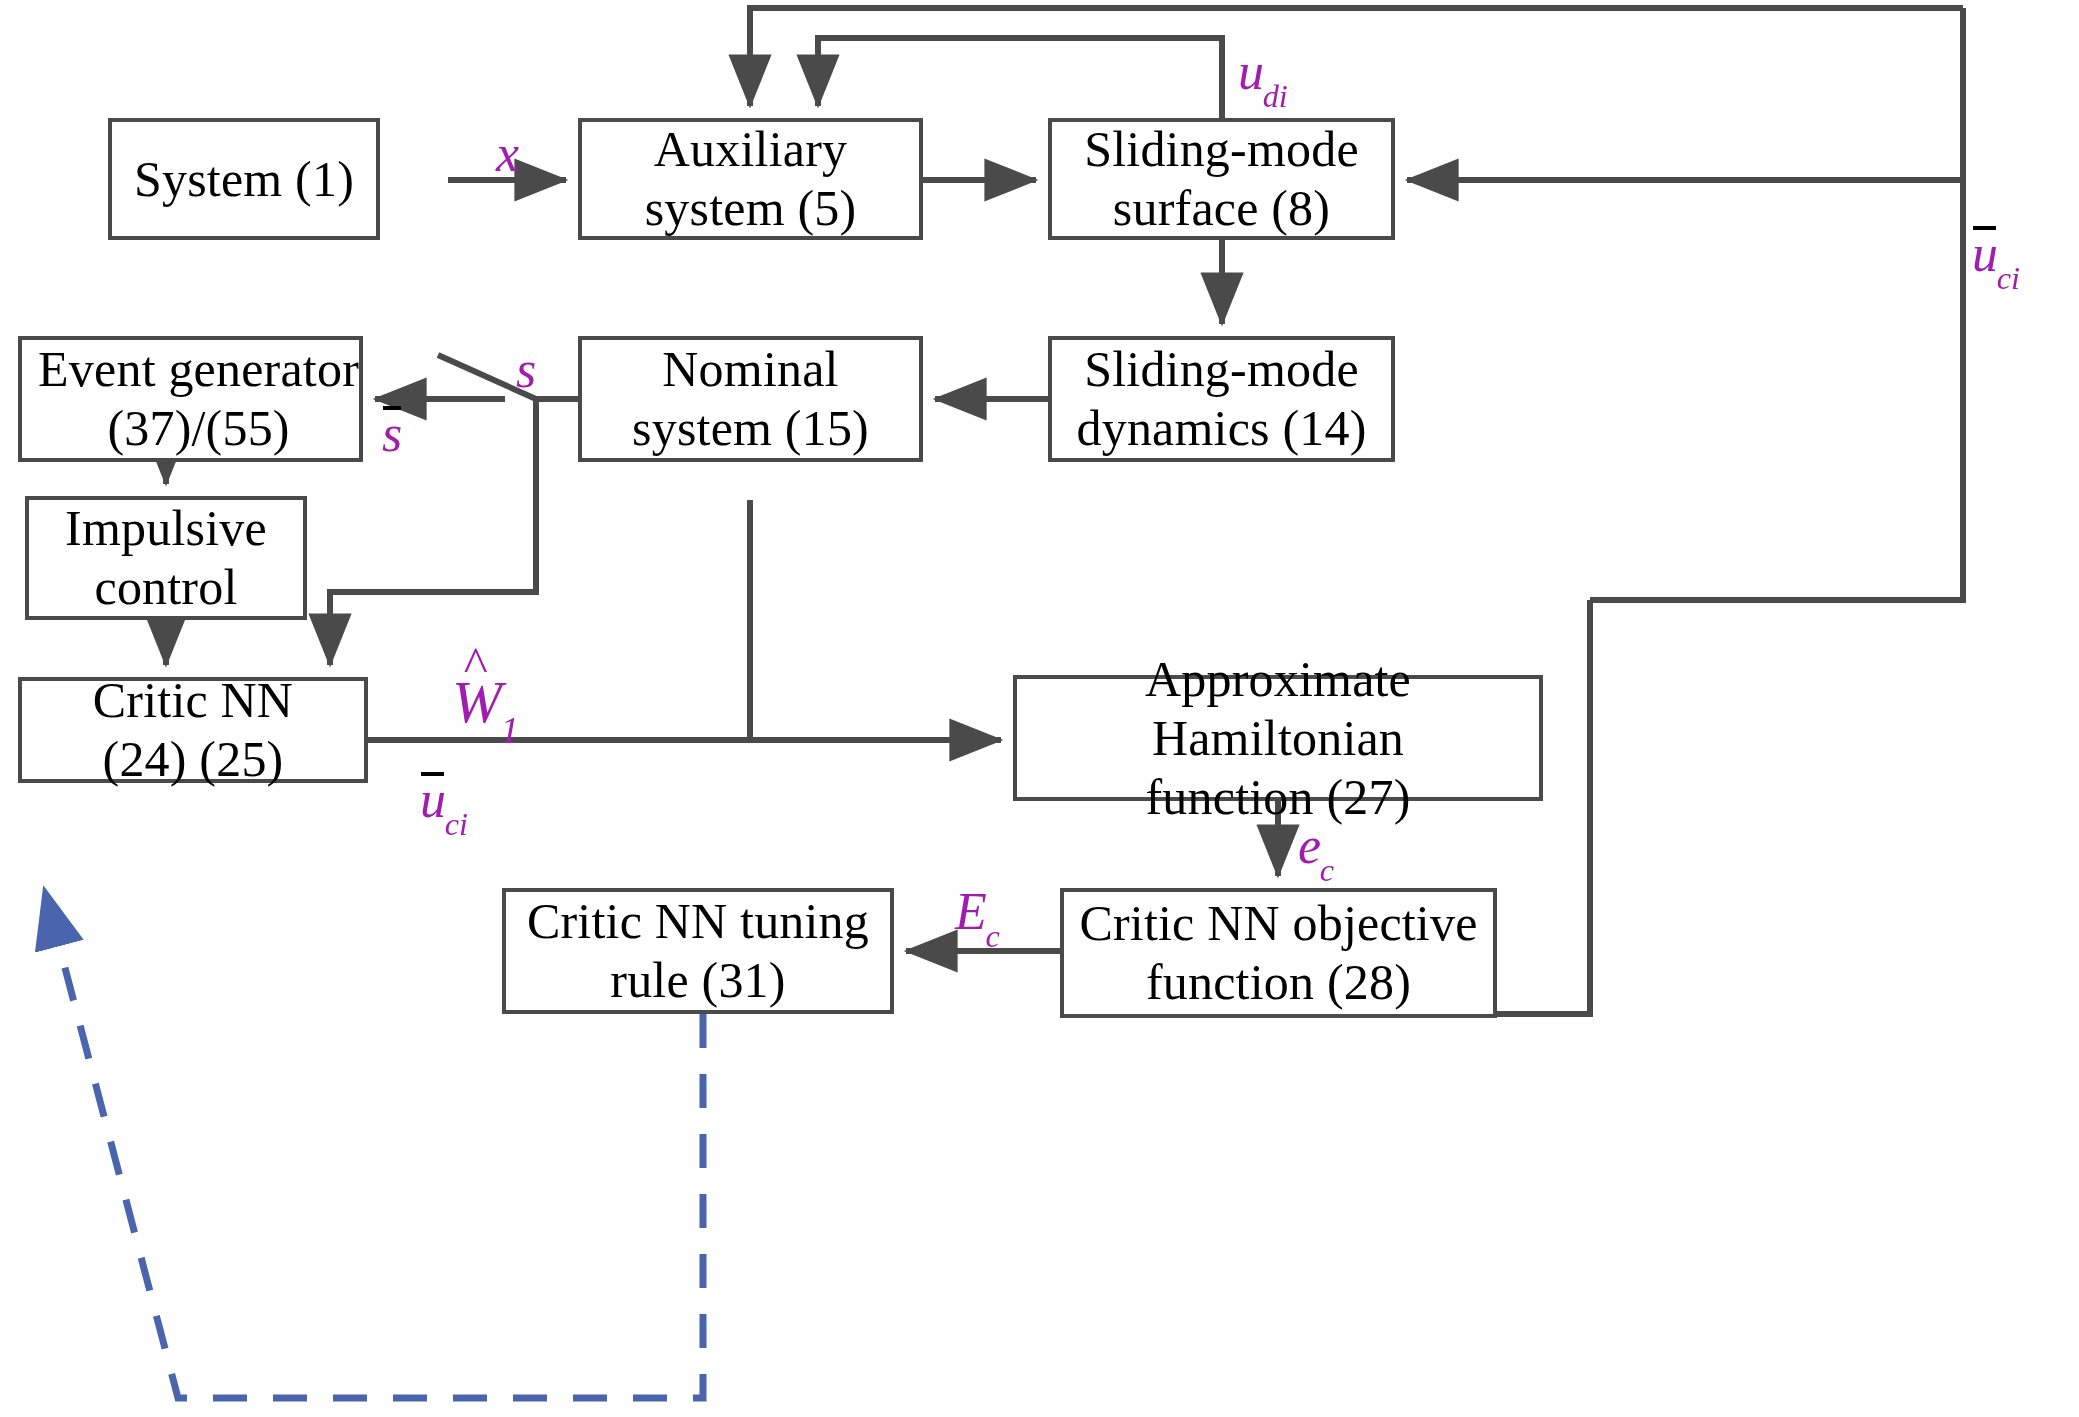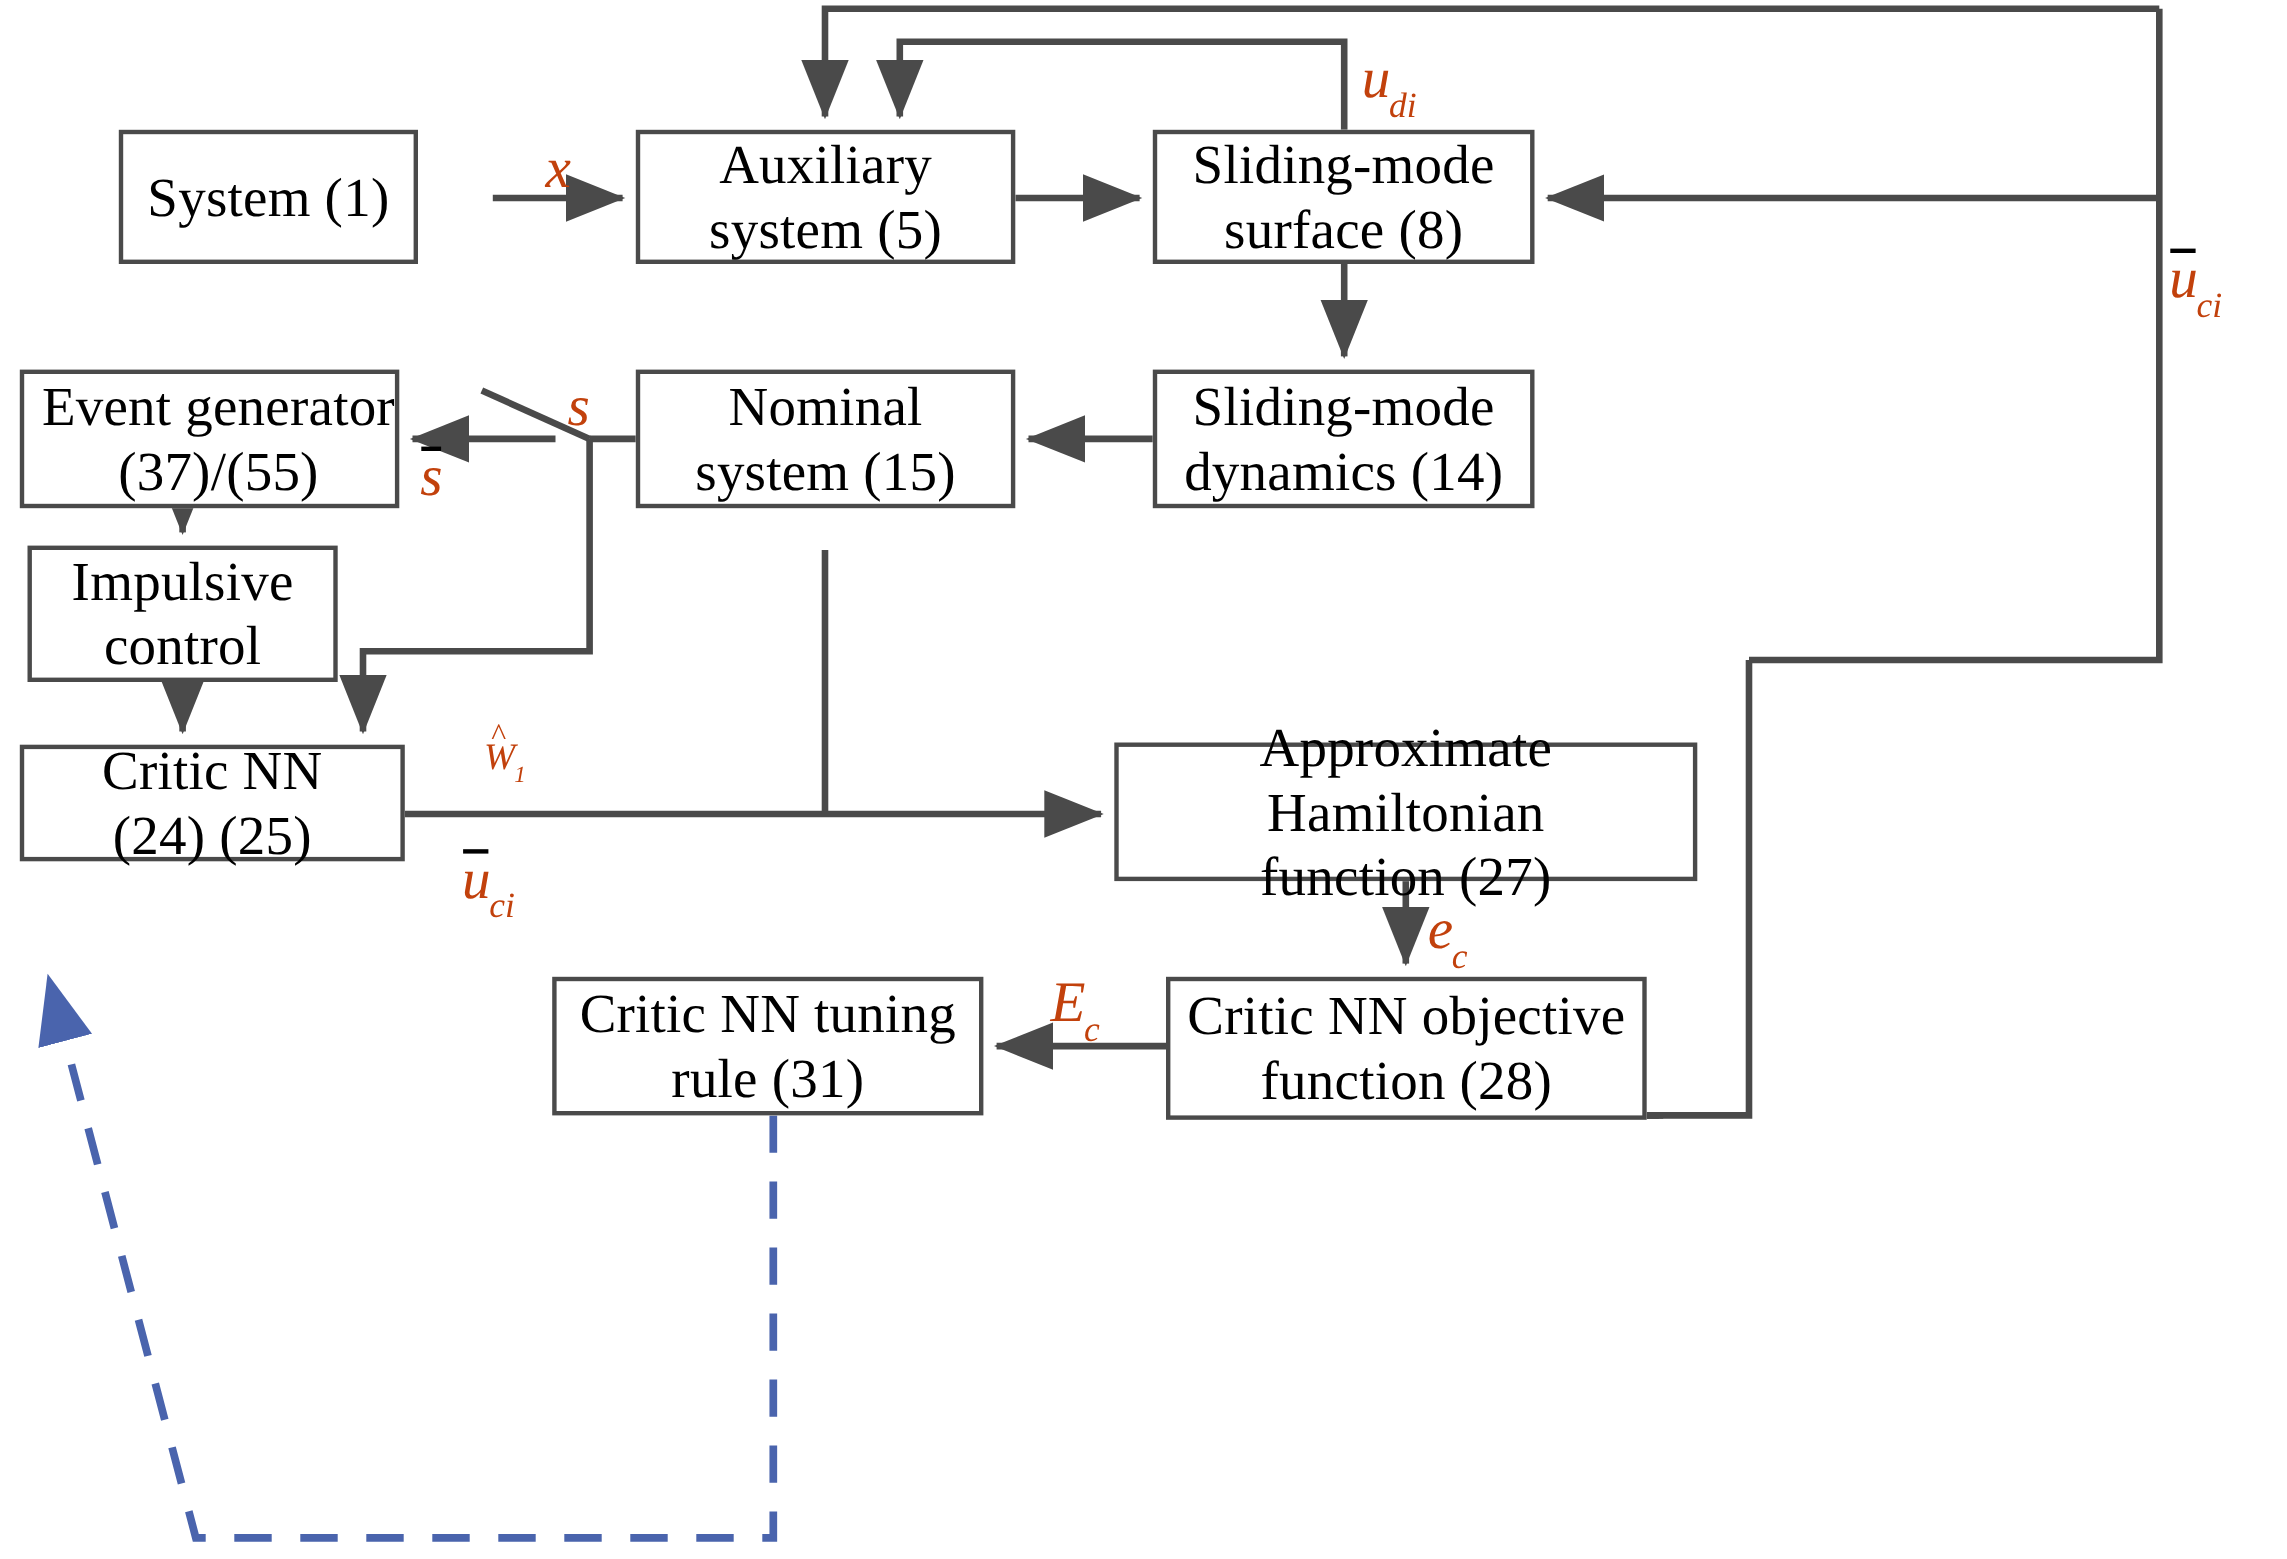--- a/index.html
+++ b/index.html
@@ -19,21 +19,21 @@
     color:#000000;
     line-height:1.18;
     font-size:50px;
     letter-spacing:0.2px;
   }
   .blk span{display:block;}
   .lbl{
     position:absolute;
     font-family:"Liberation Serif", serif;
     font-style:italic;
-    color:#c2410c;
+    color:#a21caf;
     white-space:nowrap;
     line-height:1;
   }
   .lbl .sub{
     font-size:0.62em;
     font-style:italic;
     vertical-align:sub;
     position:relative;
     top:0.22em;
     left:-0.04em;
@@ -212,21 +212,21 @@
   </div>
 
   <div class="lbl" style="left:516px;top:344px;font-size:52px;">
     <span>s</span>
   </div>
 
   <div class="lbl" style="left:382px;top:408px;font-size:52px;">
     <span class="ovr">s</span>
   </div>
 
-  <div class="lbl" style="left:440px;top:672px;font-size:34px;">
+  <div class="lbl" style="left:452px;top:672px;font-size:60px;">
     <span class="hatw">W</span><span class="sub">1</span>
   </div>
 
   <div class="lbl" style="left:420px;top:774px;font-size:52px;">
     <span class="ovr">u</span><span class="sub">ci</span>
   </div>
 
   <div class="lbl" style="left:1298px;top:820px;font-size:52px;">
     <span>e</span><span class="sub">c</span>
   </div>

